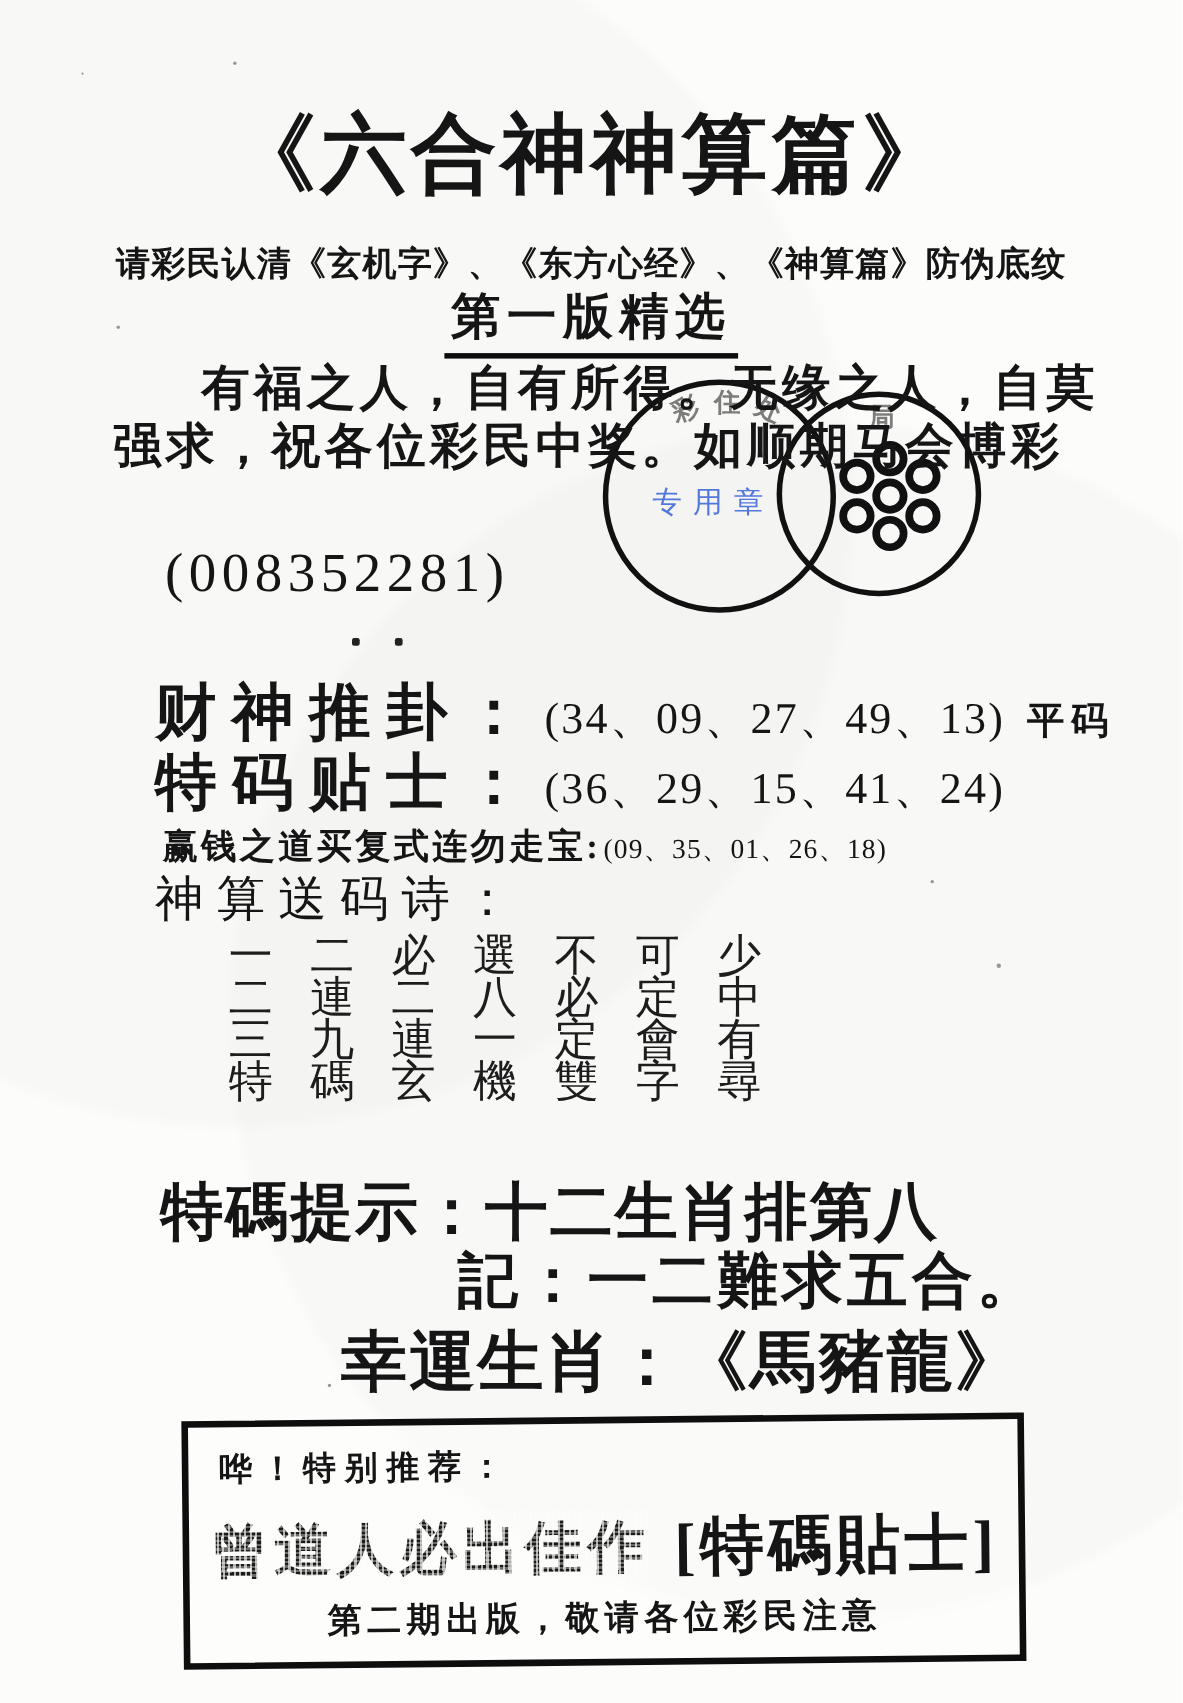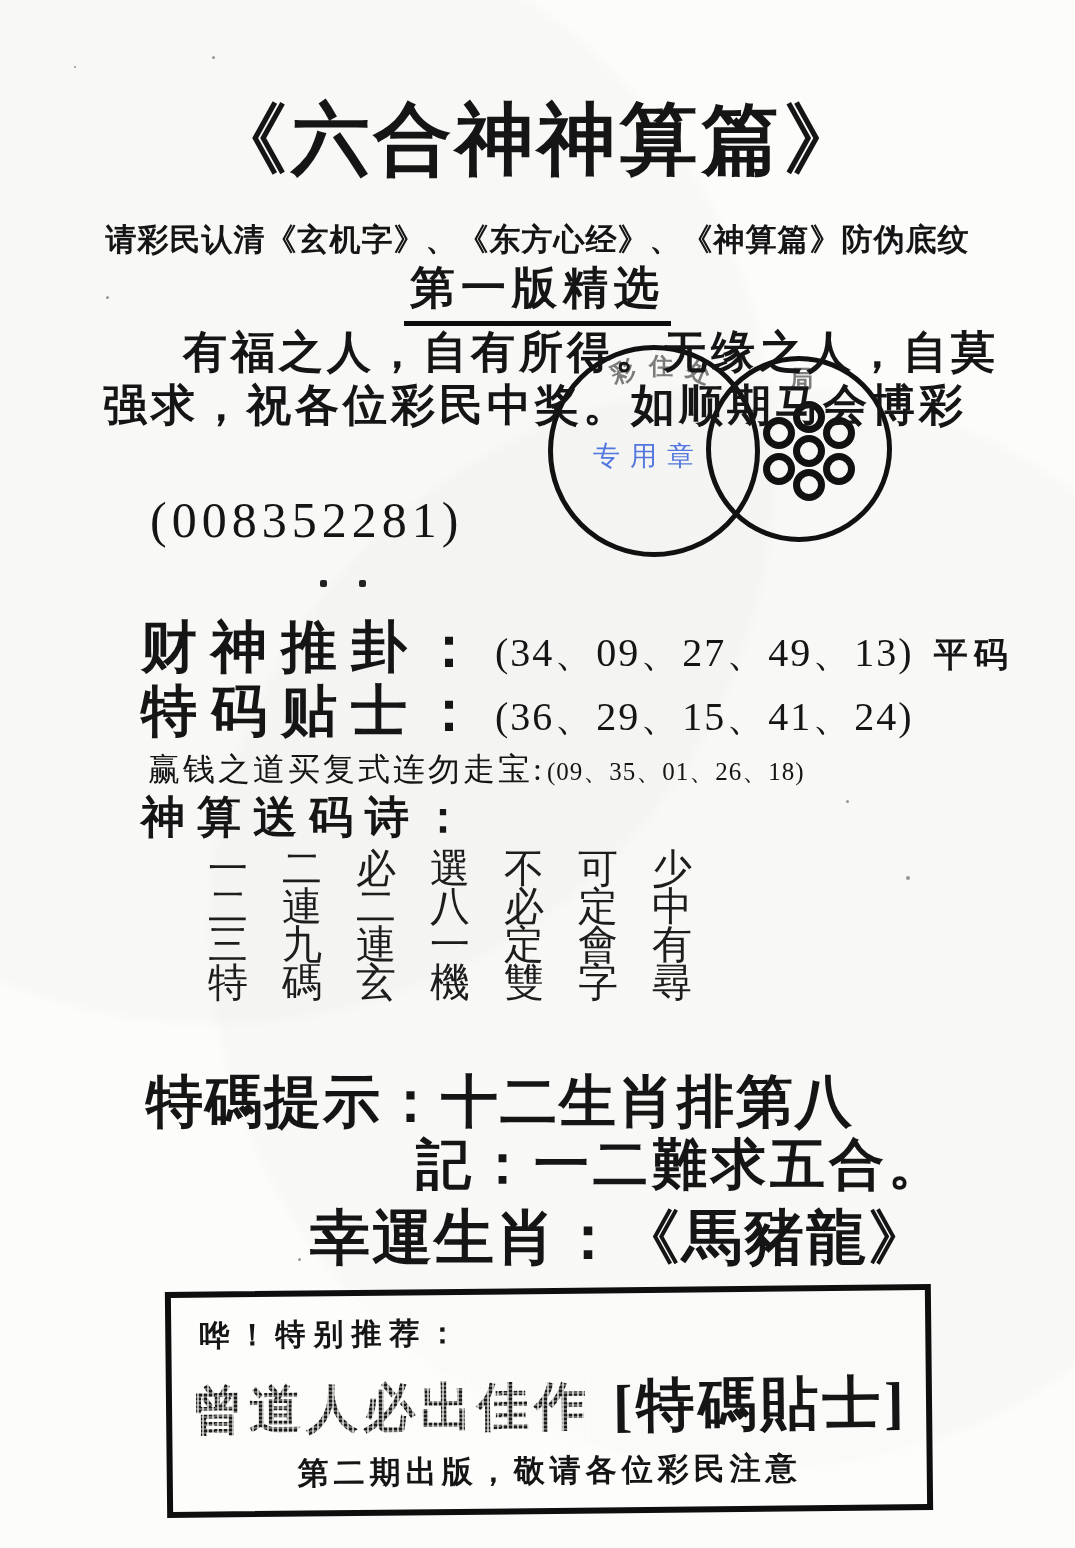--- a/index.html
+++ b/index.html
@@ -81,24 +81,24 @@
   .cluster i:nth-child(6){ left:4px;  top:54px; }
   .cluster i:nth-child(7){ left:4px;  top:18px; }
 
   .numrow { position:absolute; display:flex; align-items:baseline; white-space:nowrap; z-index:3; }
   .row-caishen { left:141px; top:610px; }
   .row-tema   { left:141px; top:674px; }
   .numrow .big-label { font-size:56px; font-weight:700; letter-spacing:14px;text-align:center; }
   .numrow .numbers   { font-size:40px; font-weight:400; letter-spacing:2px; margin-left:4px; }
   .numrow .suffix    { font-size:34px; font-weight:700; margin-left:20px; letter-spacing:6px; }
   .row-fushi { left:148px; top:748px; }
-  .row-fushi .small-label { font-size:32px; font-weight:400; letter-spacing:3px; }
+  .row-fushi .small-label { font-size:32px; font-weight:700; letter-spacing:3px; }
   .row-fushi .numbers { font-size:25px; letter-spacing:1px; margin-left:2px; }
 
-  .poem-title { position:absolute; left:141px; top:788px; font-size:44px; font-weight:700; letter-spacing:12px; white-space:nowrap; }
+  .poem-title { position:absolute; left:141px; top:788px; font-size:44px; font-weight:400; letter-spacing:12px; white-space:nowrap; }
   .poem { position:absolute; left:208px; top:850px; }
   .poem .pline {
     font-size:40px; font-weight:400; letter-spacing:34px;
     line-height:38px; white-space:nowrap; color:#1d1d1d;
   }
 
   .hint1 { position:absolute; left:146px; top:1064px; font-size:57px; font-weight:700; letter-spacing:2px; white-space:nowrap; }
   .hint2 { position:absolute; left:416px; top:1128px; font-size:55px; font-weight:700; letter-spacing:4px; white-space:nowrap; }
   .lucky { position:absolute; left:286px; top:1198px; font-size:60px; font-weight:700; letter-spacing:2px; white-space:nowrap;margin-left:24px; }
 

